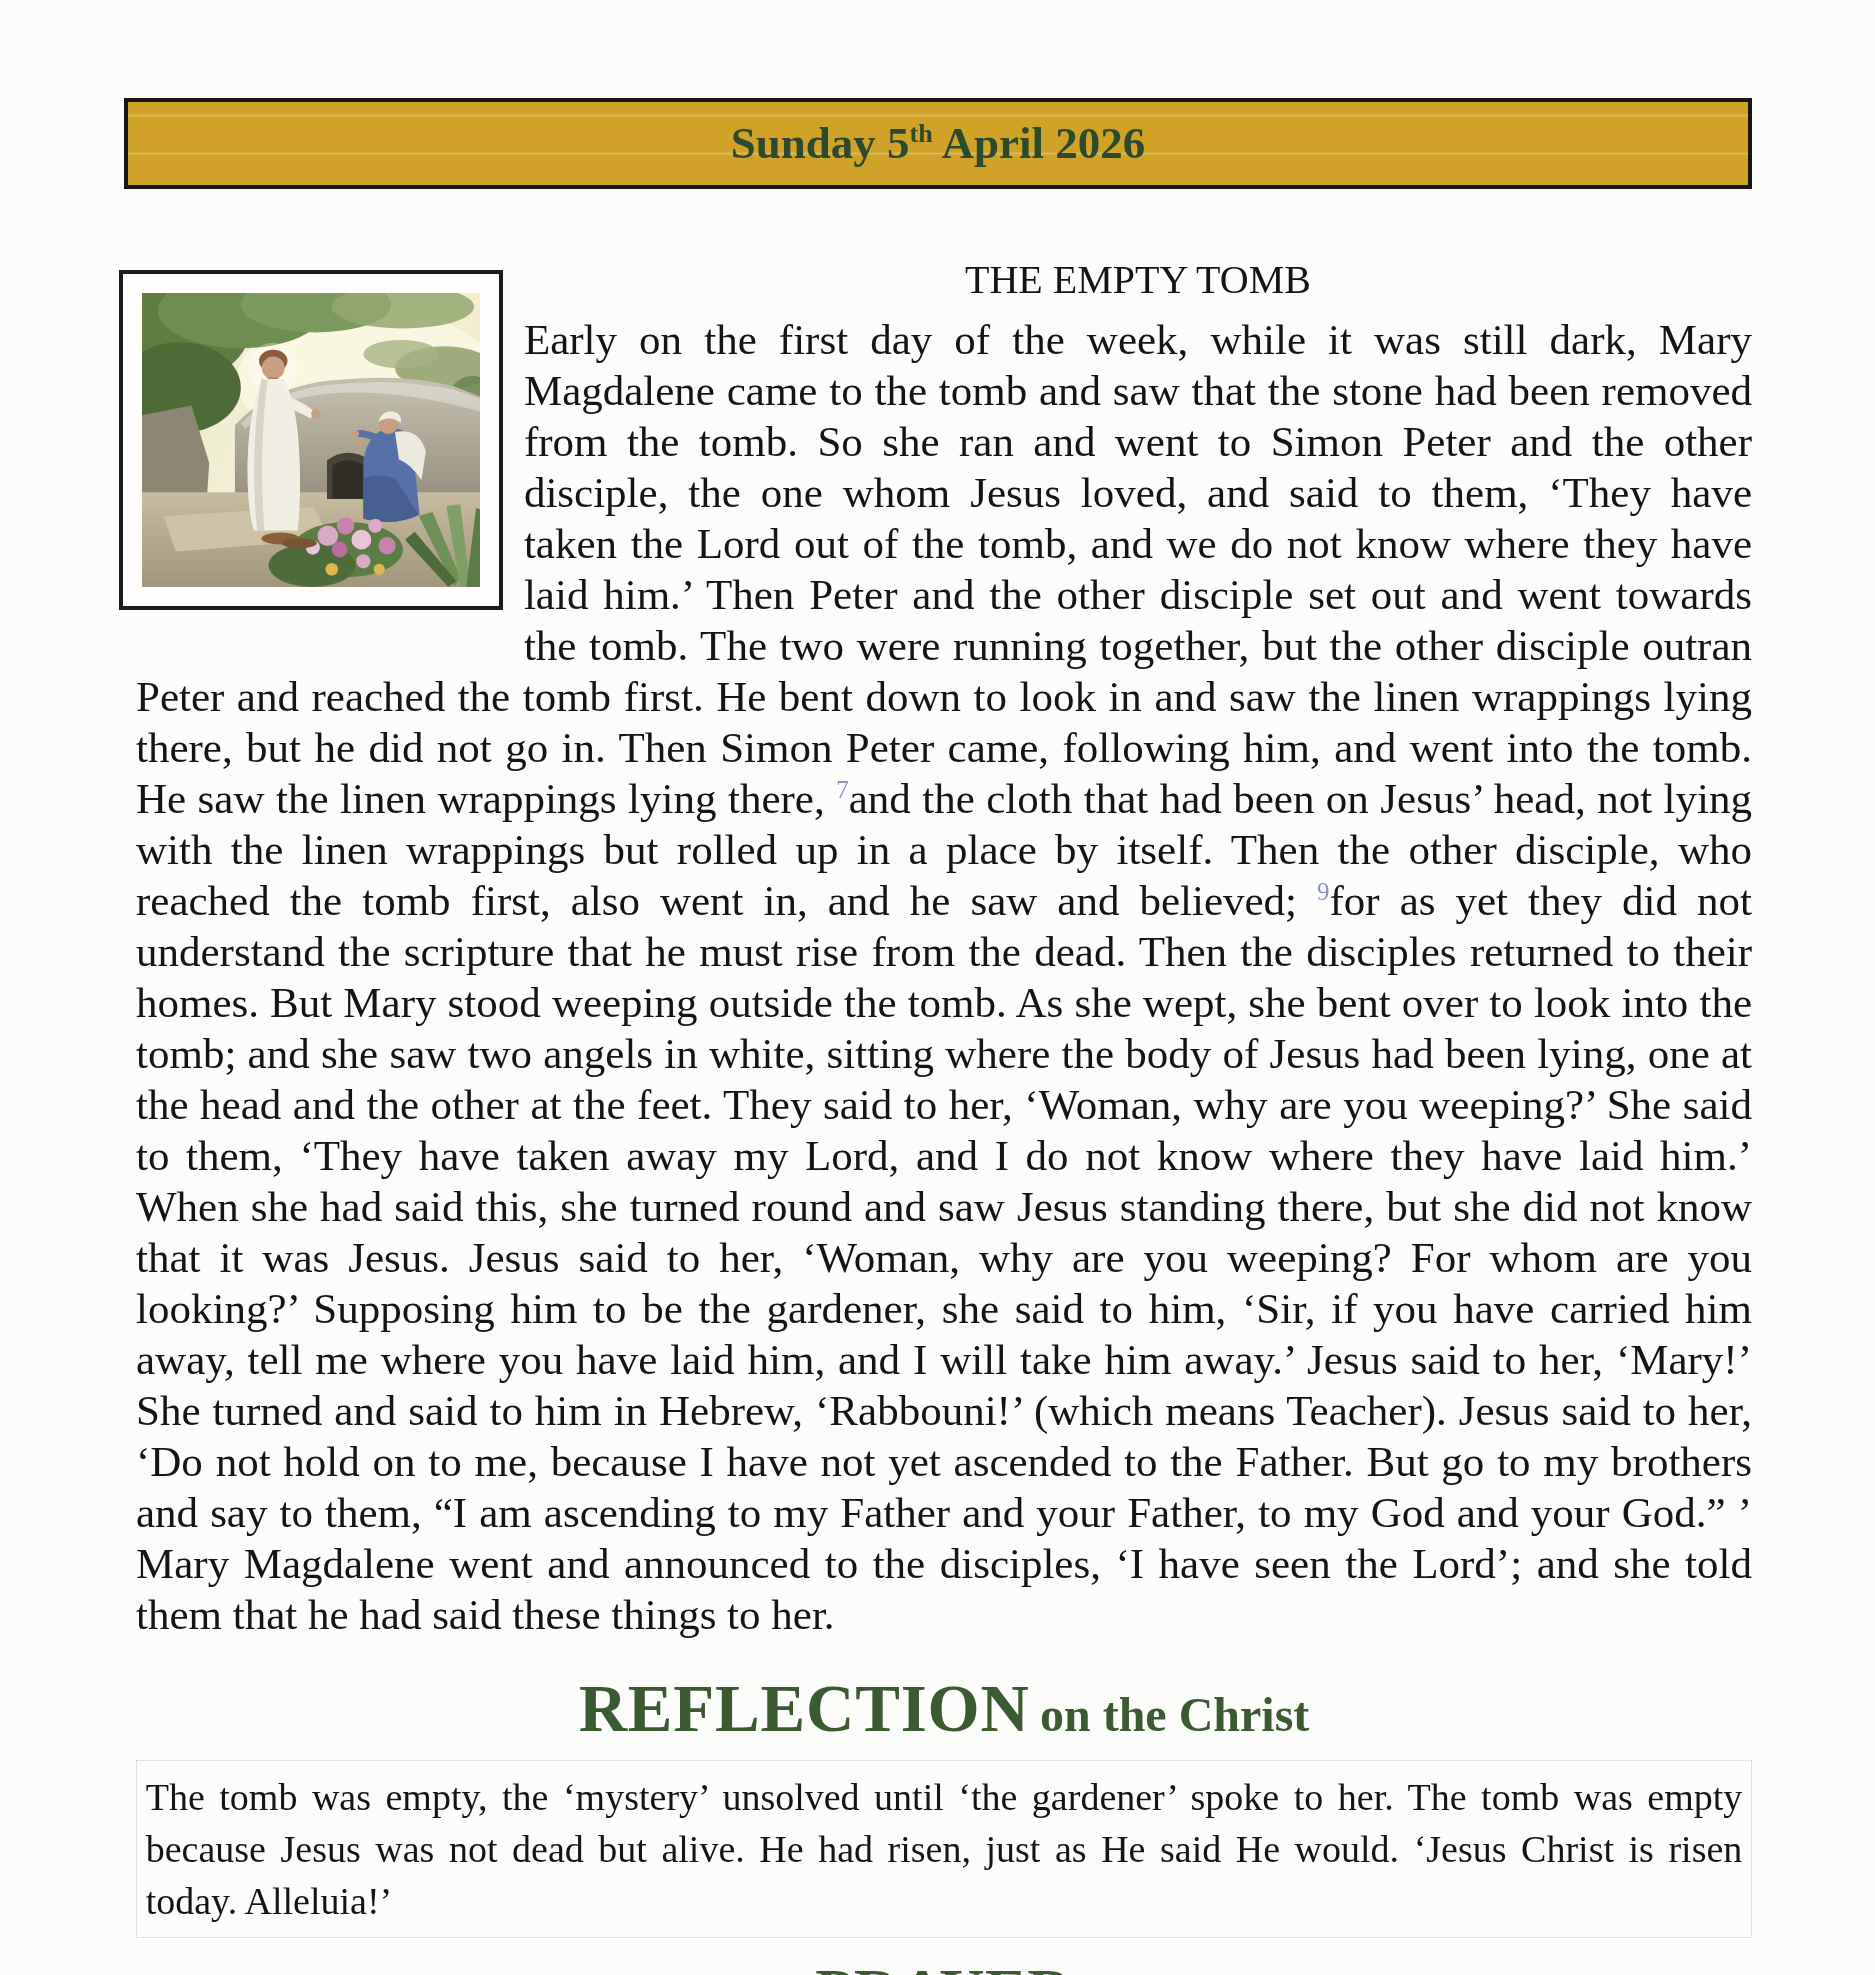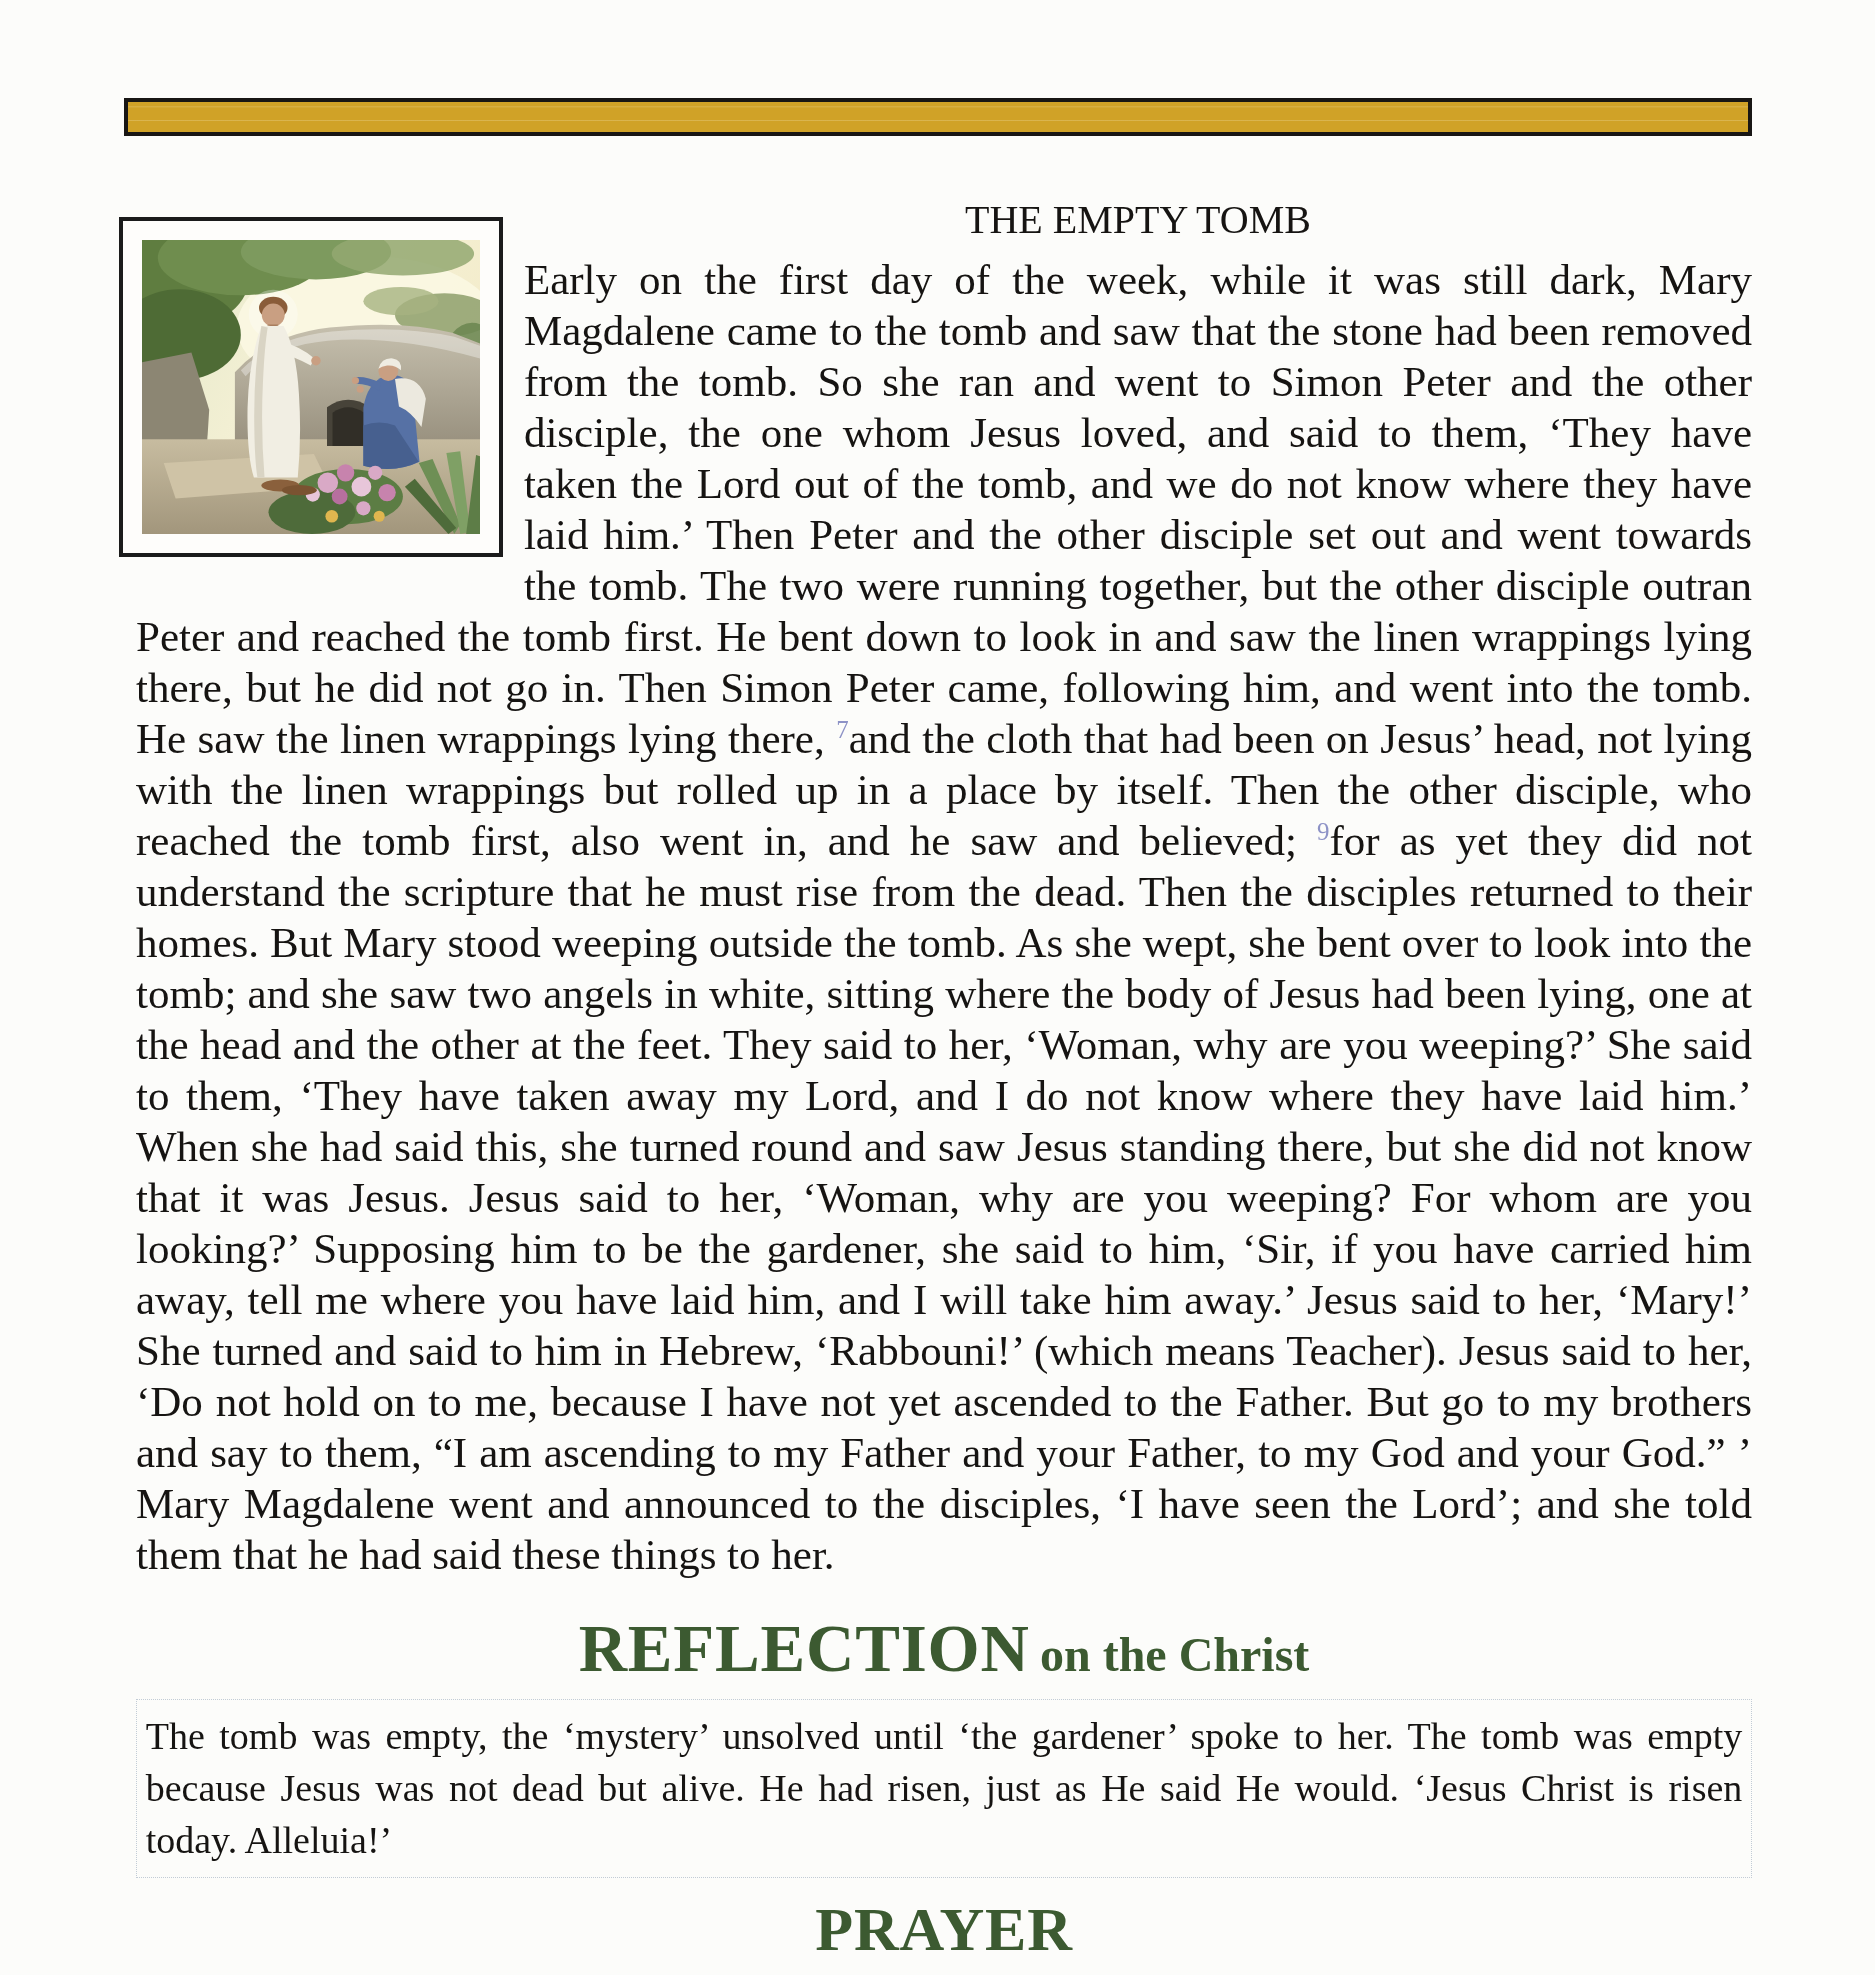--- a/index.html
+++ b/index.html
@@ -30,36 +30,37 @@
   sup.verse{color:var(--verse-blue);font-weight:400;}
   .content{margin:0 123px 0 136px;padding-top:58px;}
   .photo-frame{
     float:left;width:384px;
     border:4px solid var(--frame-border);
     background:#fefdfb;padding:19px;
     margin:23px 20.5px 10.3px -16.6px;
   }
   .photo-frame svg{display:block;width:338px;height:294px;}
   .scripture-ref{text-align:center;font-size:40px;font-weight:700;line-height:51px;margin:0;}
-  .passage-title{text-align:center;font-size:40px;font-weight:400;line-height:51px;margin:0 0 0 0;}
+  .passage-title{text-align:center;font-size:40px;font-weight:400;line-height:51px;margin:7px 0 0 0;}
   .gospel-text{font-size:43px;line-height:51px;text-align:justify;margin:8.7px 0 0 0;}
   .section-head{clear:both;text-align:center;margin-top:35px;color:var(--heading-green);font-weight:700;line-height:1;}
   .section-head .big{font-size:67px;letter-spacing:0.8px;margin-top:44px;}
   .section-head .small{font-size:48px;margin-left:10.3px;}
   .reflection-box{
     margin-top:17.4px;border:1.6px dotted var(--box-border);
     padding:10.3px 8.7px;font-size:38px;line-height:52px;text-align:justify;
   }
   .prayer-head .big{font-size:62px;}
   .prayer-head{margin-top:20.5px;}
 </style>
 </head>
 <body>
 
 <div class="banner">
+  <div class="banner-date"><span>Sunday 5</span><sup>th</sup><span> April 2026</span></div>
 </div>
 
 <div class="content">
 
   <div class="photo-frame">
     <svg viewBox="0 0 855 745" preserveAspectRatio="none" role="img">
       <defs>
         <linearGradient id="sky" x1="0" y1="0" x2="1" y2="0.4">
           <stop offset="0" stop-color="#e3e8c8"></stop>
             <stop offset="0.55" stop-color="#f6f1d6"></stop>

